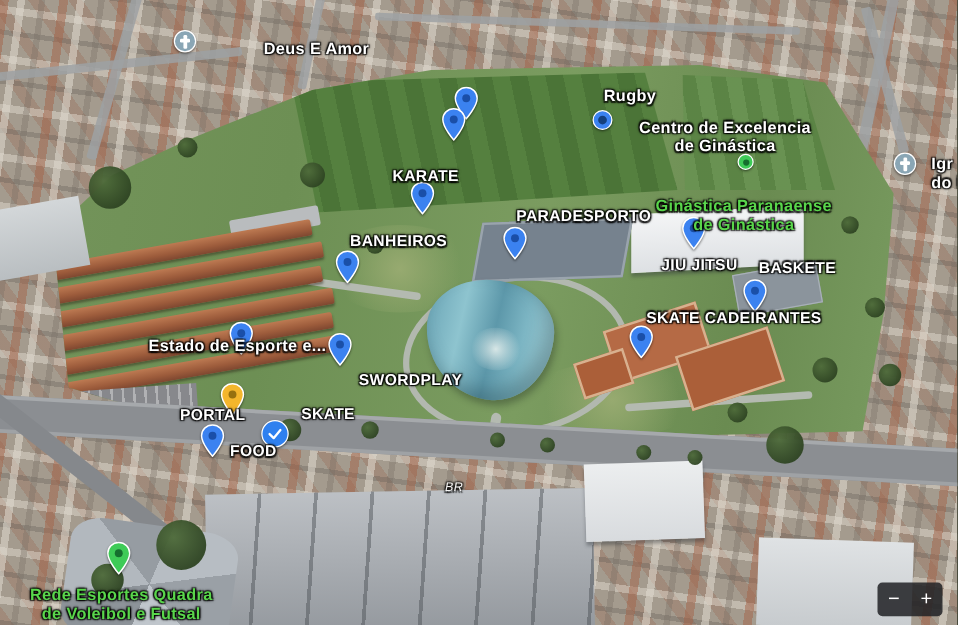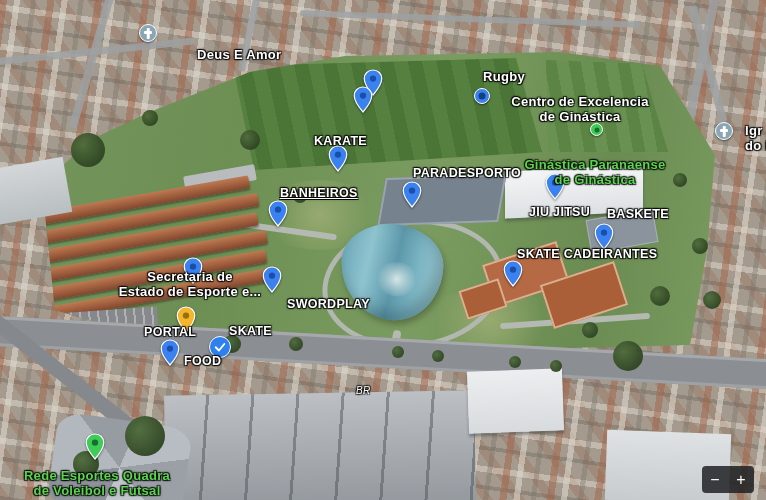--- a/index.html
+++ b/index.html
@@ -276,43 +276,42 @@
   <div class="cpin greendot" style="left:590px;top:123px;width:13px;height:13px;">
     <div class="dot"></div>
   </div>
   <div class="cpin foodpin" style="left:209px;top:336px;width:22px;height:22px;">
     <div class="tail"></div>
     <svg width="13" height="13" viewBox="0 0 24 24">
         <path d="M4 12.5 10 18.5 20 6.5" fill="none" stroke="#fff" stroke-width="3.4" stroke-linecap="round" stroke-linejoin="round"></path>
       </svg>
   </div>
 
-  <div class="lbl place" style="left:197px;top:31px;margin-top:16px;">Deus E Amor</div>
+  <div class="lbl place" style="left:211px;top:31px;">Deus E Amor</div>
   <div class="lbl place" style="left:483px;top:69px;">Rugby</div>
   <div class="lbl place center" style="left:580px;top:94px;">
     <div style="position:static;">Centro de Excelencia</div>
     <div style="position:static;">de Ginástica</div>
   </div>
   <div class="lbl" style="left:314px;top:134px;">KARATE</div>
   <div class="lbl place green center" style="left:595px;top:157px;">
     <div style="position:static;">Ginástica Paranaense</div>
     <div style="position:static;">de Ginástica</div>
   </div>
   <div class="lbl" style="left:413px;top:166px;">PARADESPORTO</div>
-  <div class="lbl" style="left:280px;top:186px;text-decoration:underline;">BANHEIROS</div>
+  <div class="lbl" style="left:280px;top:186px;">BANHEIROS</div>
   <div class="lbl" style="left:529px;top:205px;">JIU JITSU</div>
   <div class="lbl" style="left:607px;top:207px;">BASKETE</div>
   <div class="lbl" style="left:517px;top:247px;">SKATE CADEIRANTES</div>
   <div class="lbl place center" style="left:190px;top:269px;">
-    <div style="position:static;">Secretaria de</div>
     <div style="position:static;">Estado de Esporte e...</div>
   </div>
   <div class="lbl" style="left:287px;top:297px;">SWORDPLAY</div>
   <div class="lbl" style="left:144px;top:325px;">PORTAL</div>
-  <div class="lbl" style="left:229px;top:324px;">SKATE</div>
+  <div class="lbl" style="left:241px;top:324px;">SKATE</div>
   <div class="lbl" style="left:184px;top:354px;">FOOD</div>
   <div class="lbl tiny" style="left:356px;top:383px;">BR</div>
   <div class="lbl place green center" style="left:97px;top:468px;">
     <div style="position:static;">Rede Esportes Quadra</div>
     <div style="position:static;">de Voleibol e Futsal</div>
   </div>
   <div class="lbl place" style="left:745px;top:123px;">
     <div style="position:static;">Igr</div>
     <div style="position:static;">do B</div>
   </div>

